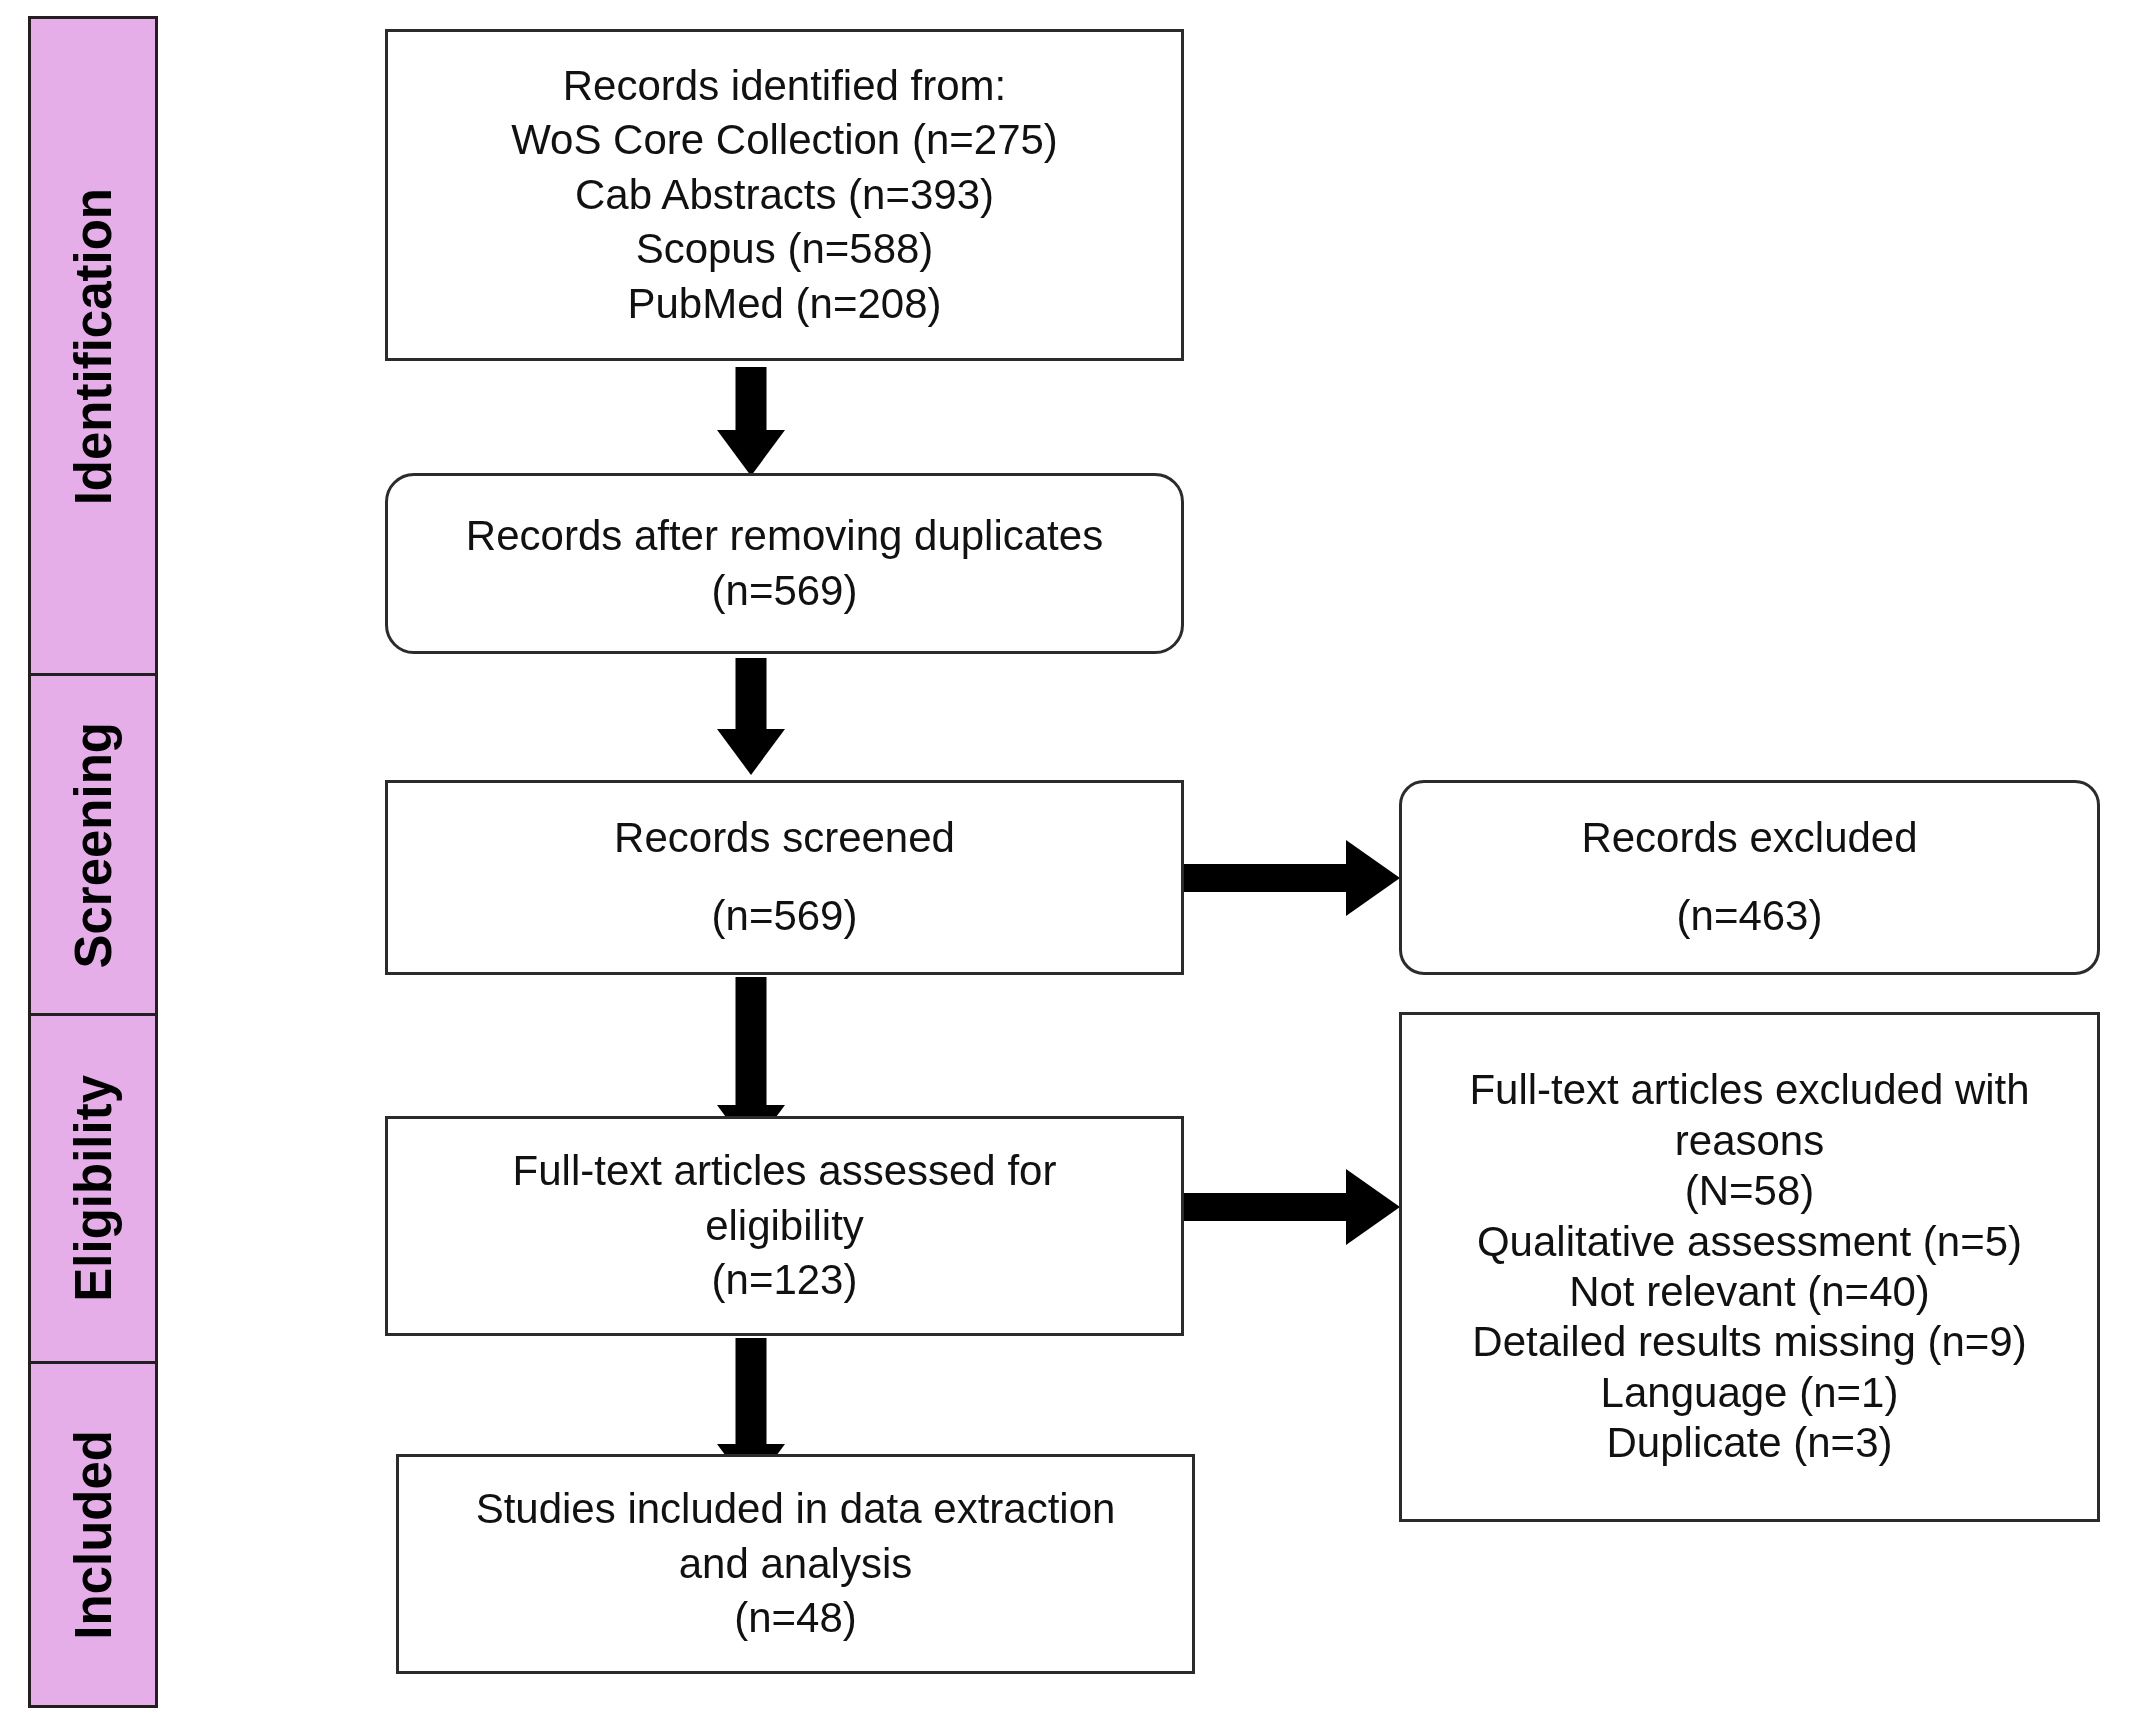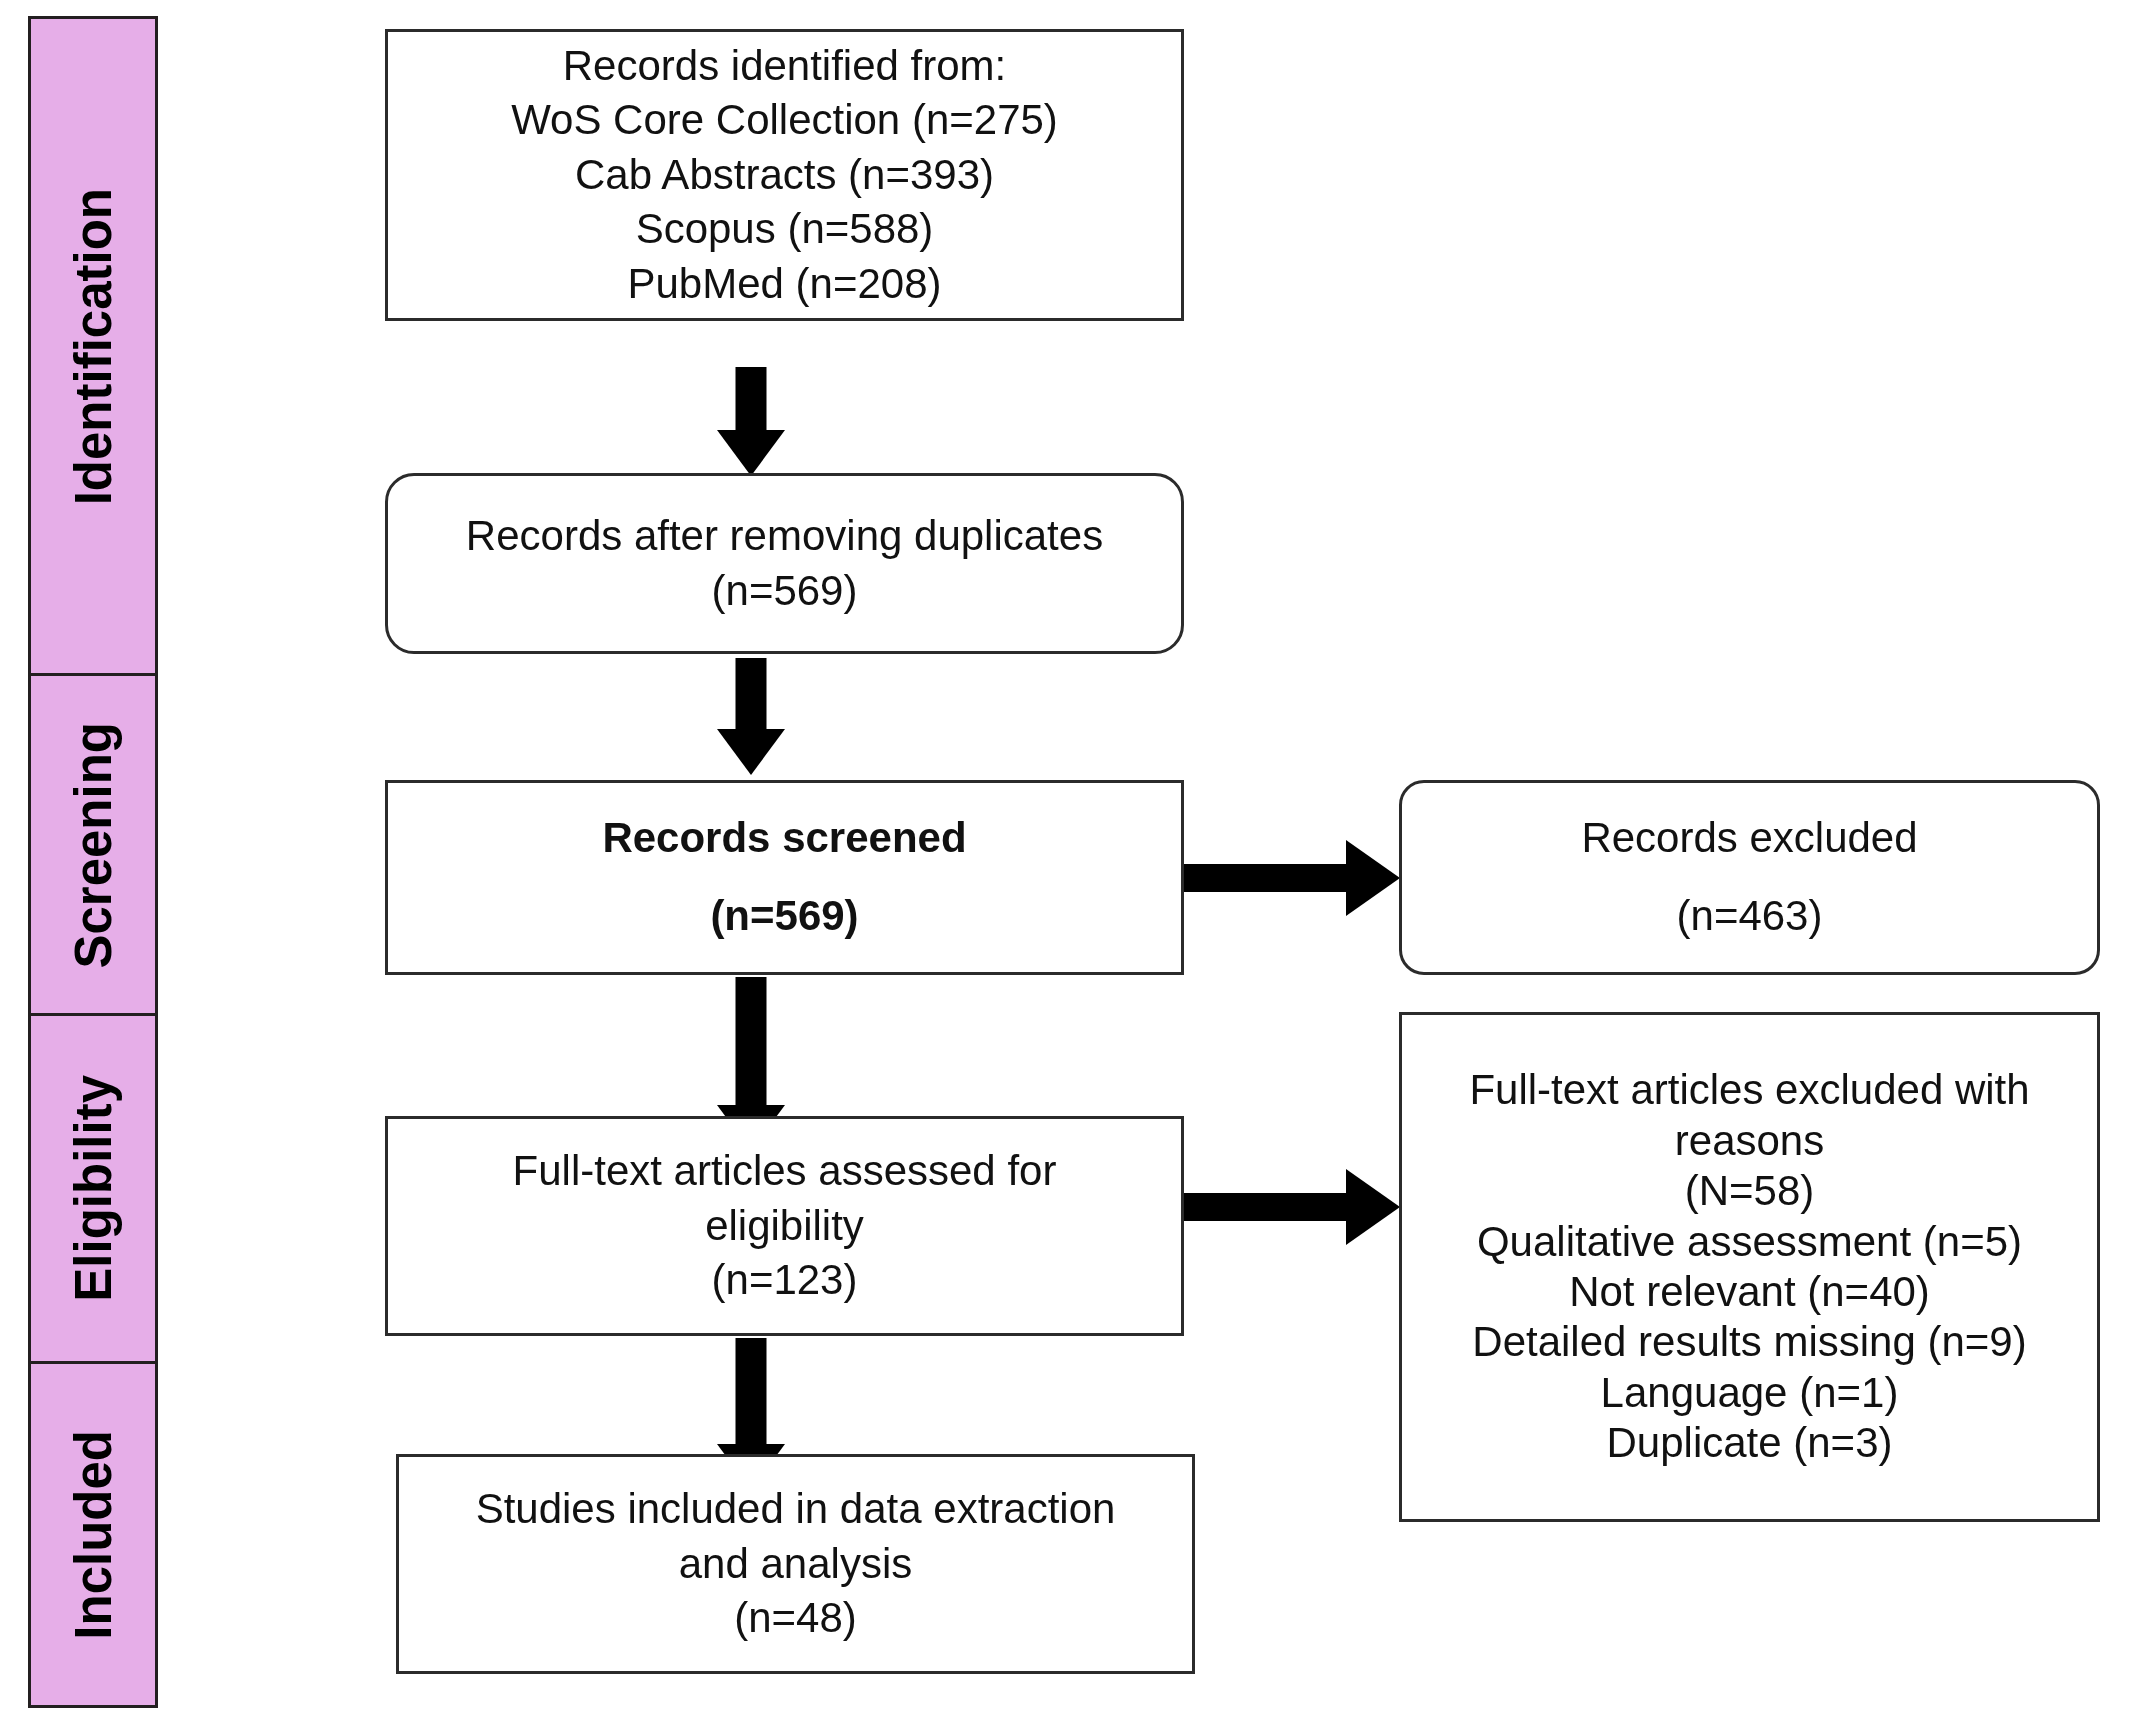--- a/index.html
+++ b/index.html
@@ -134,21 +134,21 @@
     <div class="phase-band" style="top:997px; height:351px;">
       <span class="phase-label">Eligibility</span>
     </div>
 
     <div class="phase-band" style="top:1345px; height:347px;">
       <span class="phase-label">Included</span>
     </div>
 
   </div>
 
-  <div class="flow-box" style="left:385px; top:29px; width:799px; height:292px;">
+  <div class="flow-box" style="left:385px; top:29px; width:799px; height:332px;">
     <span class="line">Records identified from:</span>
     <span class="line">WoS Core Collection (n=275)</span>
     <span class="line">Cab Abstracts (n=393)</span>
     <span class="line">Scopus (n=588)</span>
     <span class="line">PubMed (n=208)</span>
   </div>
 
   <div class="arrow-down" style="left:751px; top:367px;">
     <div class="shaft" style="width:31px; height:73px;"></div>
     <div class="head" style="top:63px;"></div>
@@ -157,21 +157,21 @@
   <div class="flow-box" style="left:385px; top:473px; width:799px; height:181px;border-radius:29px;">
     <span class="line">Records after removing duplicates</span>
     <span class="line">(n=569)</span>
   </div>
 
   <div class="arrow-down" style="left:751px; top:658px;">
     <div class="shaft" style="width:31px; height:81px;"></div>
     <div class="head" style="top:71px;"></div>
   </div>
 
-  <div class="flow-box" style="left:385px; top:780px; width:799px; height:195px;font-weight:bold;">
+  <div class="flow-box" style="left:385px; top:780px; width:799px; height:195px;">
     <span class="line">Records screened</span>
     <span class="line" style="margin-top:23.5px;">(n=569)</span>
   </div>
 
   <div class="arrow-right" style="left:1184px; top:878px;">
     <div class="shaft" style="width:170px; height:28px;"></div>
     <div class="head" style="left:162px;"></div>
   </div>
 
   <div class="flow-box" style="left:1399px; top:780px; width:701px; height:195px;border-radius:25px;">

